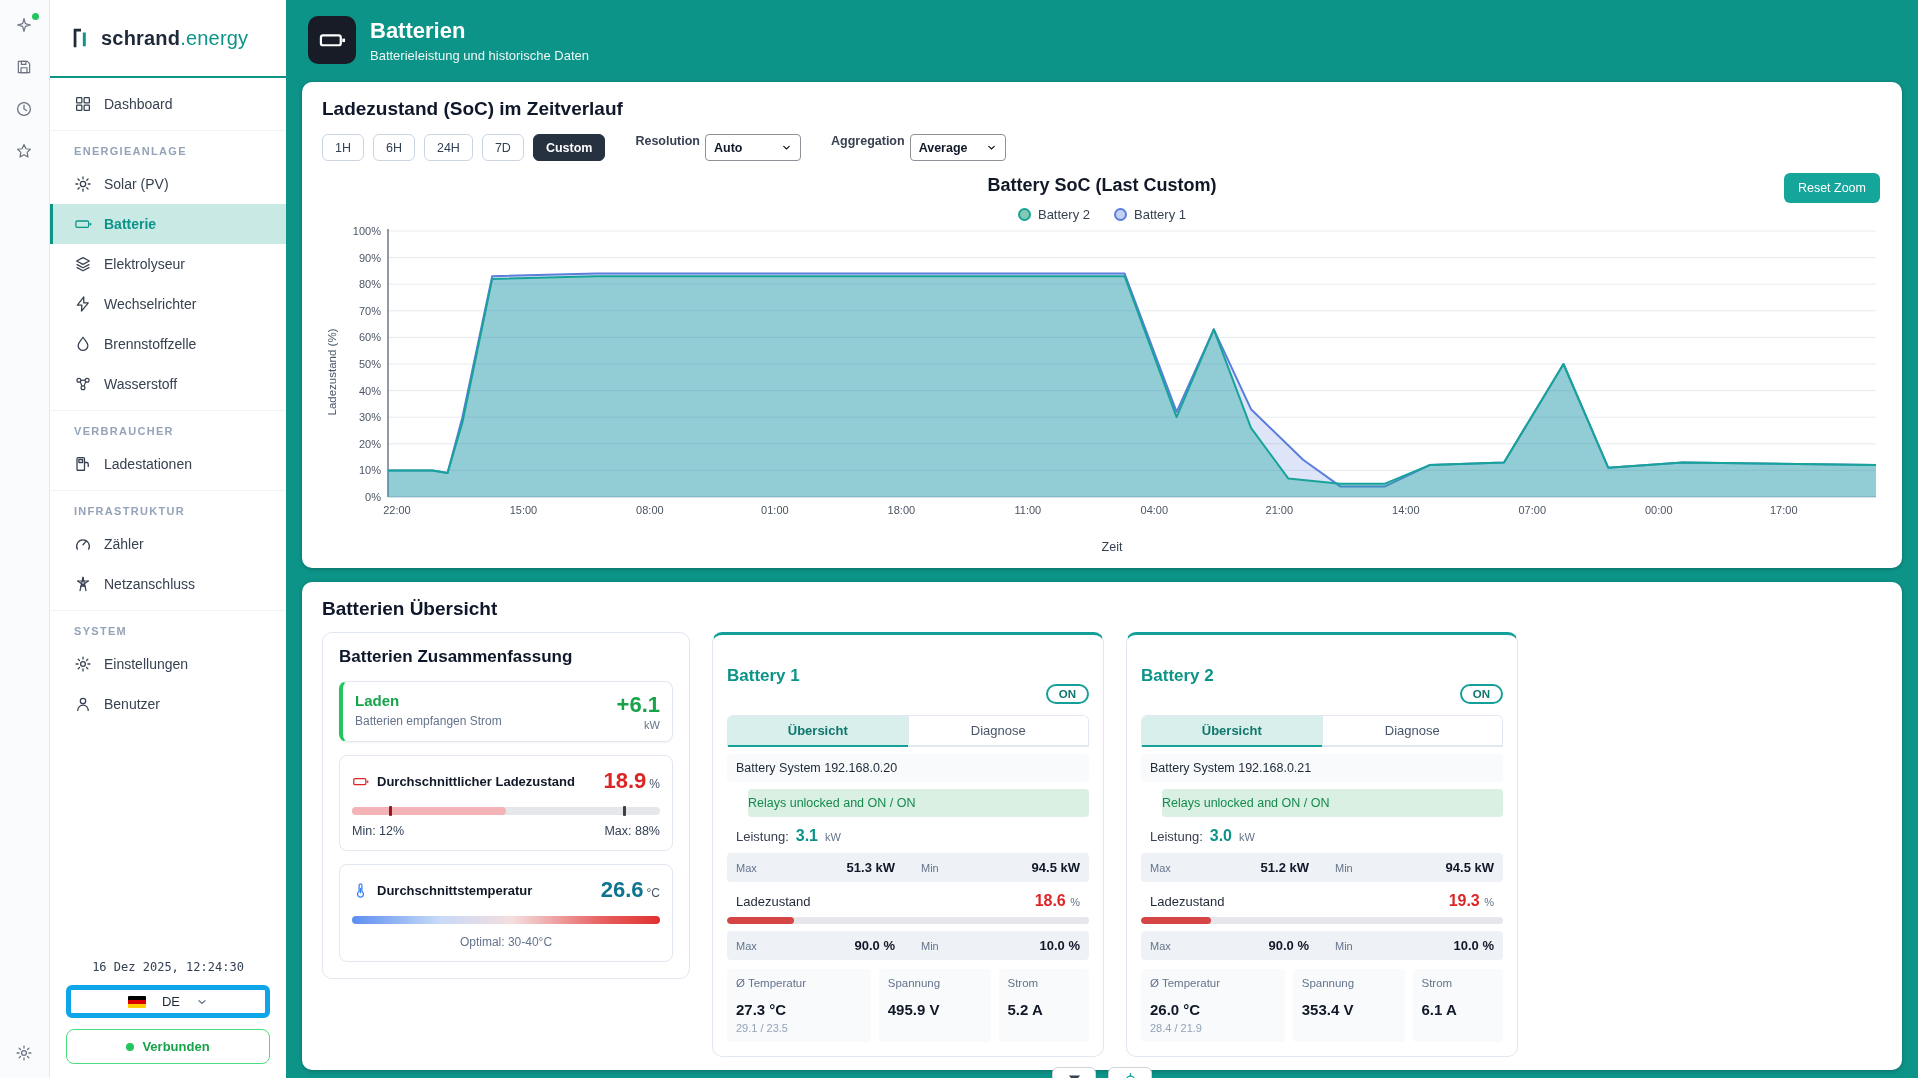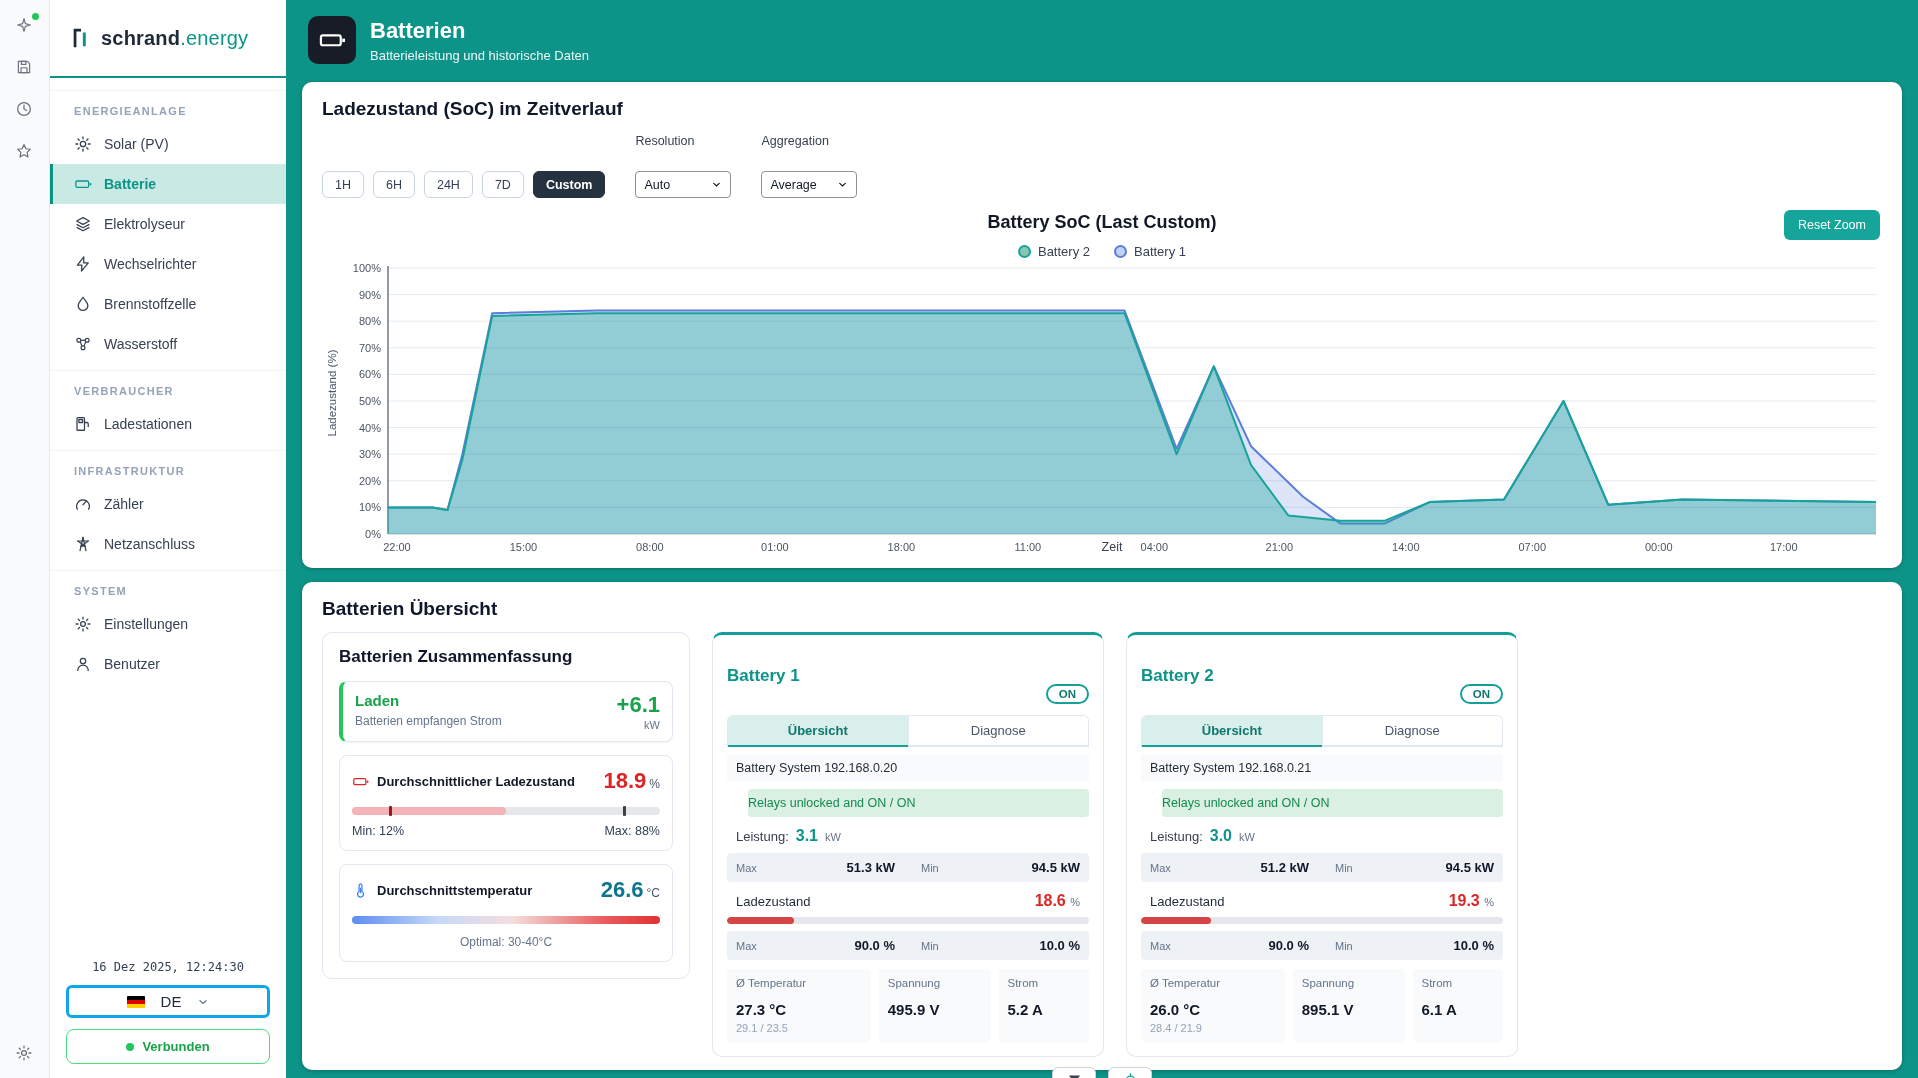--- a/index.html
+++ b/index.html
@@ -21,21 +21,21 @@
   .logo-text { font-size:20px; color:#1f2937; font-weight:700; letter-spacing:.2px; }
   .logo-text .suffix { color:#0d9488; font-weight:400; }
   .nav { padding-top:6px; overflow:hidden; }
   .nav-section-title { padding:14px 24px 7px; font-size:11px; letter-spacing:1.3px; color:#94a3b8; font-weight:700; border-top:1px solid #f1f3f5; margin-top:6px; }
   .nav-item { display:flex; align-items:center; gap:12px; height:40px; padding:0 21px; font-size:14px; color:#374151; cursor:pointer; border-left:3px solid transparent; }
   .nav-item .nav-icon { width:18px; height:18px; flex:none; display:flex; }
   .nav-item svg { width:18px; height:18px; }
   .nav-item.active { background:#c9eae4; color:#0d9488; border-left-color:#0d9488; font-weight:700; }
   .sidebar-footer { margin-top:auto; padding:10px 16px 14px; display:flex; flex-direction:column; gap:11px; }
   .datetime { font-family:"DejaVu Sans Mono",monospace; font-size:12px; color:#334155; text-align:center; }
-  .lang-select { height:33px; border:3px solid #0ea5e9; border-radius:6px; display:flex; align-items:center; justify-content:center; gap:16px; font-size:15px; color:#1f2937; background:#fff; cursor:pointer; }
+  .lang-select { height:33px; border:5px solid #0ea5e9; border-radius:6px; display:flex; align-items:center; justify-content:center; gap:16px; font-size:13px; color:#1f2937; background:#fff; cursor:pointer; }
   .flag { width:18px; height:12px; display:flex; flex-direction:column; border-radius:1px; overflow:hidden; flex:none; }
   .flag div { flex:1; }
   .flag .b { background:#000; } .flag .r { background:#dd0000; } .flag .g { background:#ffce00; }
   .chev-sm { color:#64748b; display:flex; } .chev-sm svg { width:12px; height:12px; }
   .status-btn { height:35px; border:1px solid #4ade80; border-radius:8px; background:#fff; display:flex; align-items:center; justify-content:center; gap:8px; font-size:13px; color:#16a34a; font-weight:600; cursor:pointer; }
   .status-dot { width:8px; height:8px; border-radius:50%; background:#22c55e; }
 
   
   .main { flex:1; display:flex; flex-direction:column; padding:12px 16px 8px; gap:14px; min-width:0; }
   .main-header { display:flex; align-items:center; gap:14px; height:56px; padding:0 6px; flex:none; }
@@ -47,21 +47,21 @@
   .card { background:#fff; border-radius:10px; box-shadow:0 1px 4px rgba(0,0,0,.25); }
   .soc-card { height:486px; padding:16px 20px 10px; display:flex; flex-direction:column; flex:none; }
   .overview-card { flex:1; min-height:0; padding:16px 20px 12px; display:flex; flex-direction:column; }
   .card-title { font-size:19px; font-weight:700; color:#0f172a; }
 
   
   .controls { display:flex; align-items:flex-end; gap:30px; margin-top:14px; flex:none; }
   .range-group { display:flex; gap:9px; }
   .range-btn { min-width:40px; height:27px; padding:0 12px; border:1px solid #cbd5e1; border-radius:6px; background:#fff; font-size:12.5px; color:#334155; display:flex; align-items:center; justify-content:center; cursor:pointer; font-family:inherit; }
   .range-btn.active { background:#263240; border-color:#263240; color:#fff; font-weight:600; }
-  .select-group { display:flex; flex-direction:column; gap:23px; }
+  .select-group { display:flex; flex-direction:row; gap:5px;font-weight:bold; }
   .select-label { font-size:12.5px; color:#374151; }
   .fake-select { height:27px; min-width:96px; border:1px solid #8d9299; border-radius:4px; background:#fff; display:flex; align-items:center; justify-content:space-between; padding:0 8px; font-size:12.5px; color:#111827; gap:14px; cursor:pointer; }
   .fake-select .chev-sm svg { width:11px; height:11px; color:#111; }
 
   
   .chart-header { position:relative; margin-top:14px; text-align:center; flex:none; }
   .chart-title { font-size:18px; font-weight:700; color:#111827; }
   .legend { display:flex; justify-content:center; gap:24px; margin-top:11px; }
   .legend-item { display:flex; align-items:center; gap:7px; font-size:13px; color:#374151; cursor:pointer; }
   .legend-dot { width:13px; height:13px; border-radius:50%; border:2px solid #888; background:#ddd; }
@@ -180,20 +180,31 @@
     <div class="logo">
       <span>
         <svg width="22" height="28" viewBox="0 0 24 30">
             <path d="M4 5 h8 v3 h-5 v17 h-3 z" fill="#1f2937"></path>
             <rect x="14" y="9" width="3.2" height="15" fill="#0d9488"></rect>
           </svg>
       </span>
       <span class="logo-text"><span>schrand</span><span class="suffix">.energy</span></span>
     </div>
     <div class="nav" id="nav">
+        <div class="nav-item">
+          <span class="nav-icon">
+            <svg viewBox="0 0 24 24" fill="none" stroke="currentColor" stroke-width="1.7">
+              <rect x="3.5" y="3.5" width="7" height="7" rx="1"></rect>
+              <rect x="13.5" y="3.5" width="7" height="7" rx="1"></rect>
+              <rect x="3.5" y="13.5" width="7" height="7" rx="1"></rect>
+              <rect x="13.5" y="13.5" width="7" height="7" rx="1"></rect>
+            </svg>
+          </span>
+          <span>Dashboard</span>
+        </div>
         <div class="nav-section-title">ENERGIEANLAGE</div>
         <div class="nav-item">
           <span class="nav-icon">
             <svg viewBox="0 0 24 24" fill="none" stroke="currentColor" stroke-width="1.7" stroke-linecap="round">
               <circle cx="12" cy="12" r="3.6"></circle>
               <line x1="12" y1="2.5" x2="12" y2="5"></line>
               <line x1="12" y1="19" x2="12" y2="21.5"></line>
               <line x1="2.5" y1="12" x2="5" y2="12"></line>
               <line x1="19" y1="12" x2="21.5" y2="12"></line>
               <line x1="5.3" y1="5.3" x2="7" y2="7"></line>
@@ -607,21 +618,21 @@
               </div>
           </div>
           <div class="stats">
             <div class="stat">
                 <div class="stat-label">Ø Temperatur</div>
                 <div class="stat-value">26.0 °C</div>
                 <div class="stat-sub">28.4 / 21.9</div>
               </div>
             <div class="stat">
                 <div class="stat-label">Spannung</div>
-                <div class="stat-value">895.1 V</div>
+                <div class="stat-value">353.4 V</div>
               </div>
             <div class="stat">
                 <div class="stat-label">Strom</div>
                 <div class="stat-value">6.1 A</div>
               </div>
           </div>
         </div>
       </div>
 
       <div class="fab-row">

